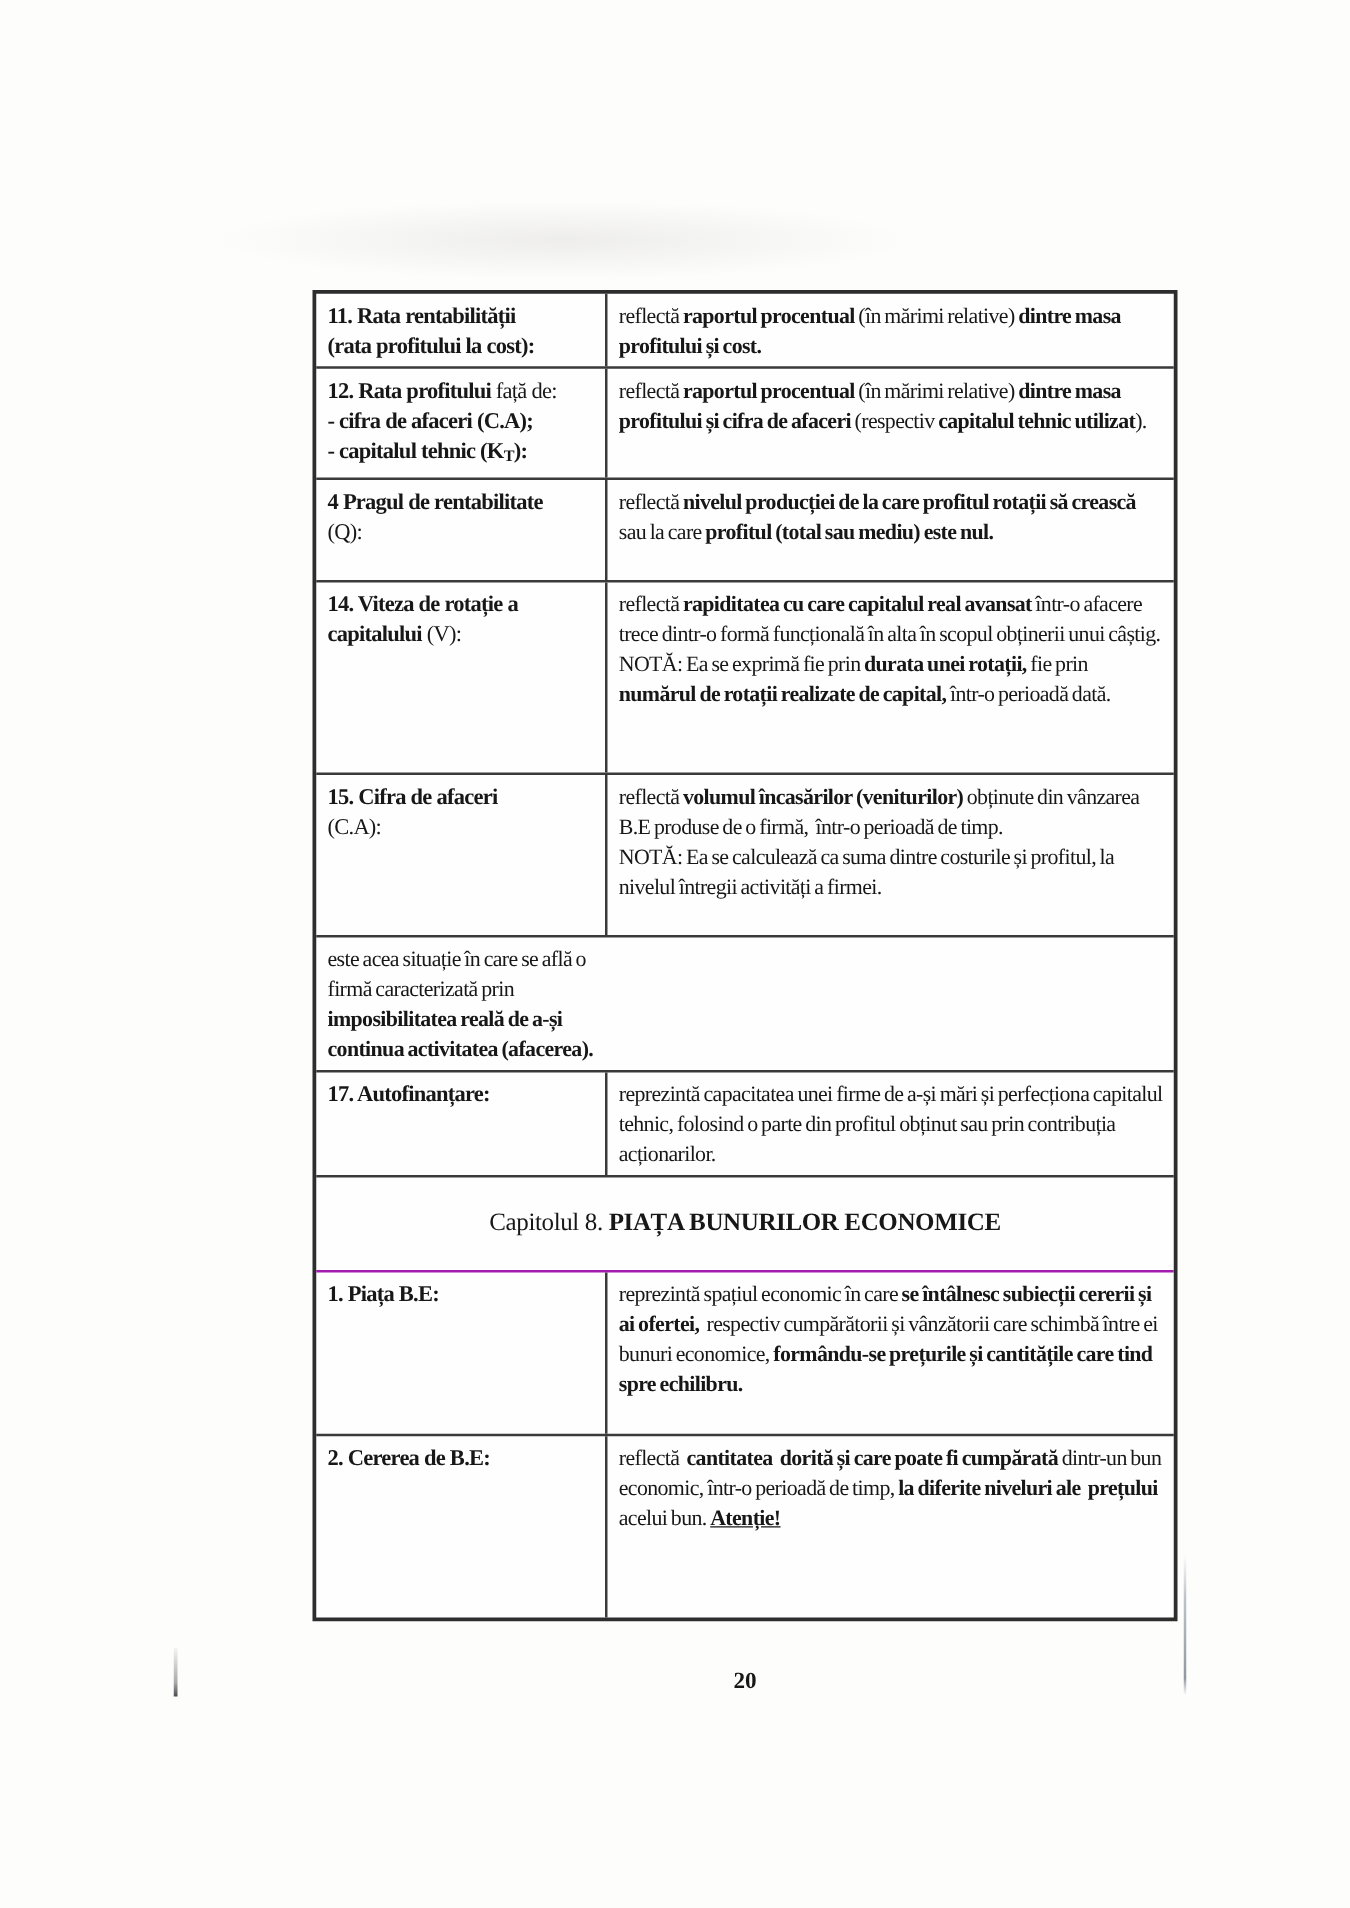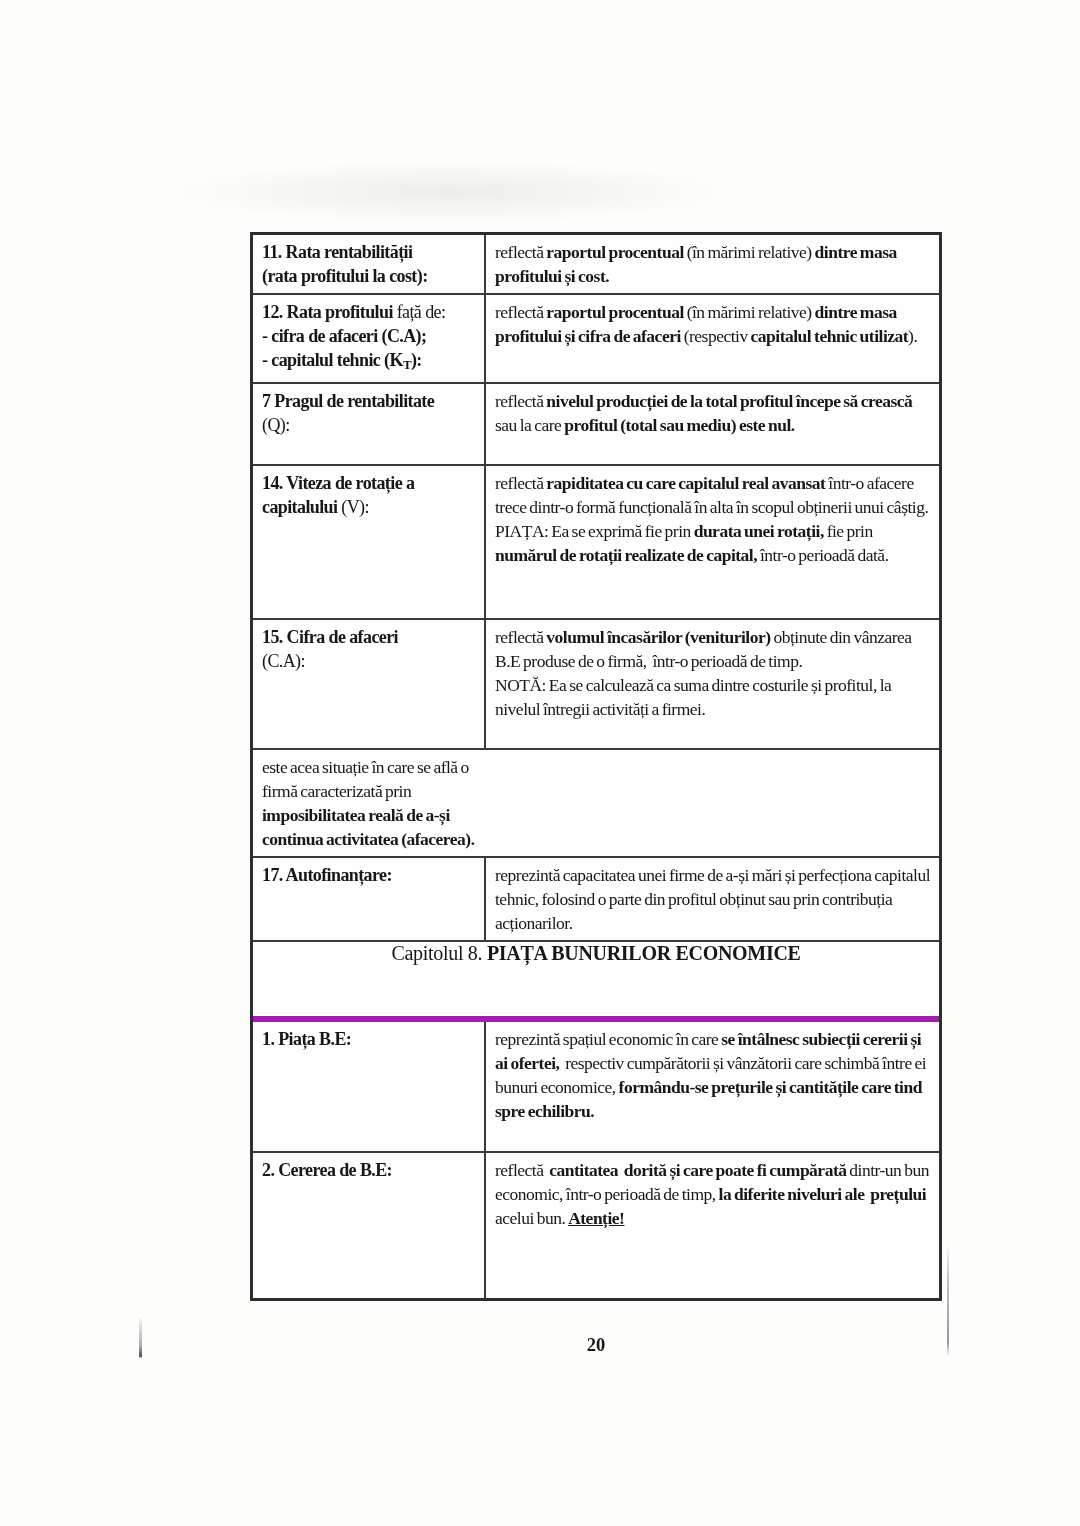--- a/index.html
+++ b/index.html
@@ -34,22 +34,22 @@
   .def{
     padding:5px 8px 5px 9px;
     font-size:17.5px;line-height:24px;letter-spacing:-0.5px;word-spacing:-1px;
   }
   .para{margin:0;}
   .b{font-weight:bold;}
   .i{font-style:italic;}
   .u{text-decoration:underline;font-weight:bold;}
   .sb{font-size:0.72em;vertical-align:-0.22em;}
   .chapter-row{
-    display:flex;justify-content:center;
-    border-bottom:6px solid #a21caf;
+    display:flex;align-items:center;justify-content:center;
+    border-bottom:2px solid #a21caf;
   }
   .chapter-text{
     font-size:20px;letter-spacing:-0.3px;text-align:center;
   }
   
   .r0{min-height:56px}
   .r1{min-height:80px}
   .r2{min-height:80px}
   .r3{min-height:152px}
   .r4{min-height:128px}
@@ -92,35 +92,35 @@
         <div class="line"><span class="b">12. Rata profitului</span><span> față de:</span></div>
         <div class="line"><span class="b">- cifra de afaceri (C.A);</span></div>
         <div class="line"><span class="b">- capitalul tehnic (K</span><span class="b sb">T</span><span class="b">):</span></div>
       </div>
       <div class="cell def">
         <div class="para"><span>reflectă </span><span class="b">raportul procentual</span><span> (în mărimi relative) </span><span class="b">dintre masa profitului și cifra de afaceri</span><span> (respectiv </span><span class="b">capitalul tehnic utilizat</span><span>).</span></div>
       </div>
     </div>
     <div class="grow r2">
       <div class="cell term">
-        <div class="line"><span class="b">7 Pragul de rentabilitate</span></div>
+        <div class="line"><span class="b">4 Pragul de rentabilitate</span></div>
         <div class="line"><span>(Q):</span></div>
       </div>
       <div class="cell def">
-        <div class="para"><span>reflectă </span><span class="b">nivelul producției de la total profitul începe să crească</span><span> sau la care </span><span class="b">profitul (total sau mediu) este nul.</span></div>
+        <div class="para"><span>reflectă </span><span class="b">nivelul producției de la care profitul rotații să crească</span><span> sau la care </span><span class="b">profitul (total sau mediu) este nul.</span></div>
       </div>
     </div>
     <div class="grow r3">
       <div class="cell term">
         <div class="line"><span class="b">14. Viteza de rotație a</span></div>
         <div class="line"><span class="b">capitalului</span><span> (V):</span></div>
       </div>
       <div class="cell def">
         <div class="para"><span>reflectă </span><span class="b">rapiditatea cu care capitalul real avansat</span><span> într-o afacere&nbsp; trece dintr-o formă funcțională în alta în scopul obținerii unui câștig.</span></div>
-        <div class="para"><span>PIAȚA: Ea se exprimă fie prin </span><span class="b">durata unei rotații,</span><span> fie prin </span><span class="b">numărul de rotații realizate de capital,</span><span> într-o perioadă dată.</span></div>
+        <div class="para"><span>NOTĂ: Ea se exprimă fie prin </span><span class="b">durata unei rotații,</span><span> fie prin </span><span class="b">numărul de rotații realizate de capital,</span><span> într-o perioadă dată.</span></div>
       </div>
     </div>
     <div class="grow r4">
       <div class="cell term">
         <div class="line"><span class="b">15. Cifra de afaceri</span></div>
         <div class="line"><span>(C.A):</span></div>
       </div>
       <div class="cell def">
         <div class="para"><span>reflectă </span><span class="b">volumul încasărilor (veniturilor)</span><span> obținute din vânzarea B.E produse de o firmă,&nbsp; într-o perioadă de timp.</span></div>
         <div class="para"><span>NOTĂ: Ea se calculează ca suma dintre costurile și profitul, la nivelul întregii activități a firmei.</span></div>

